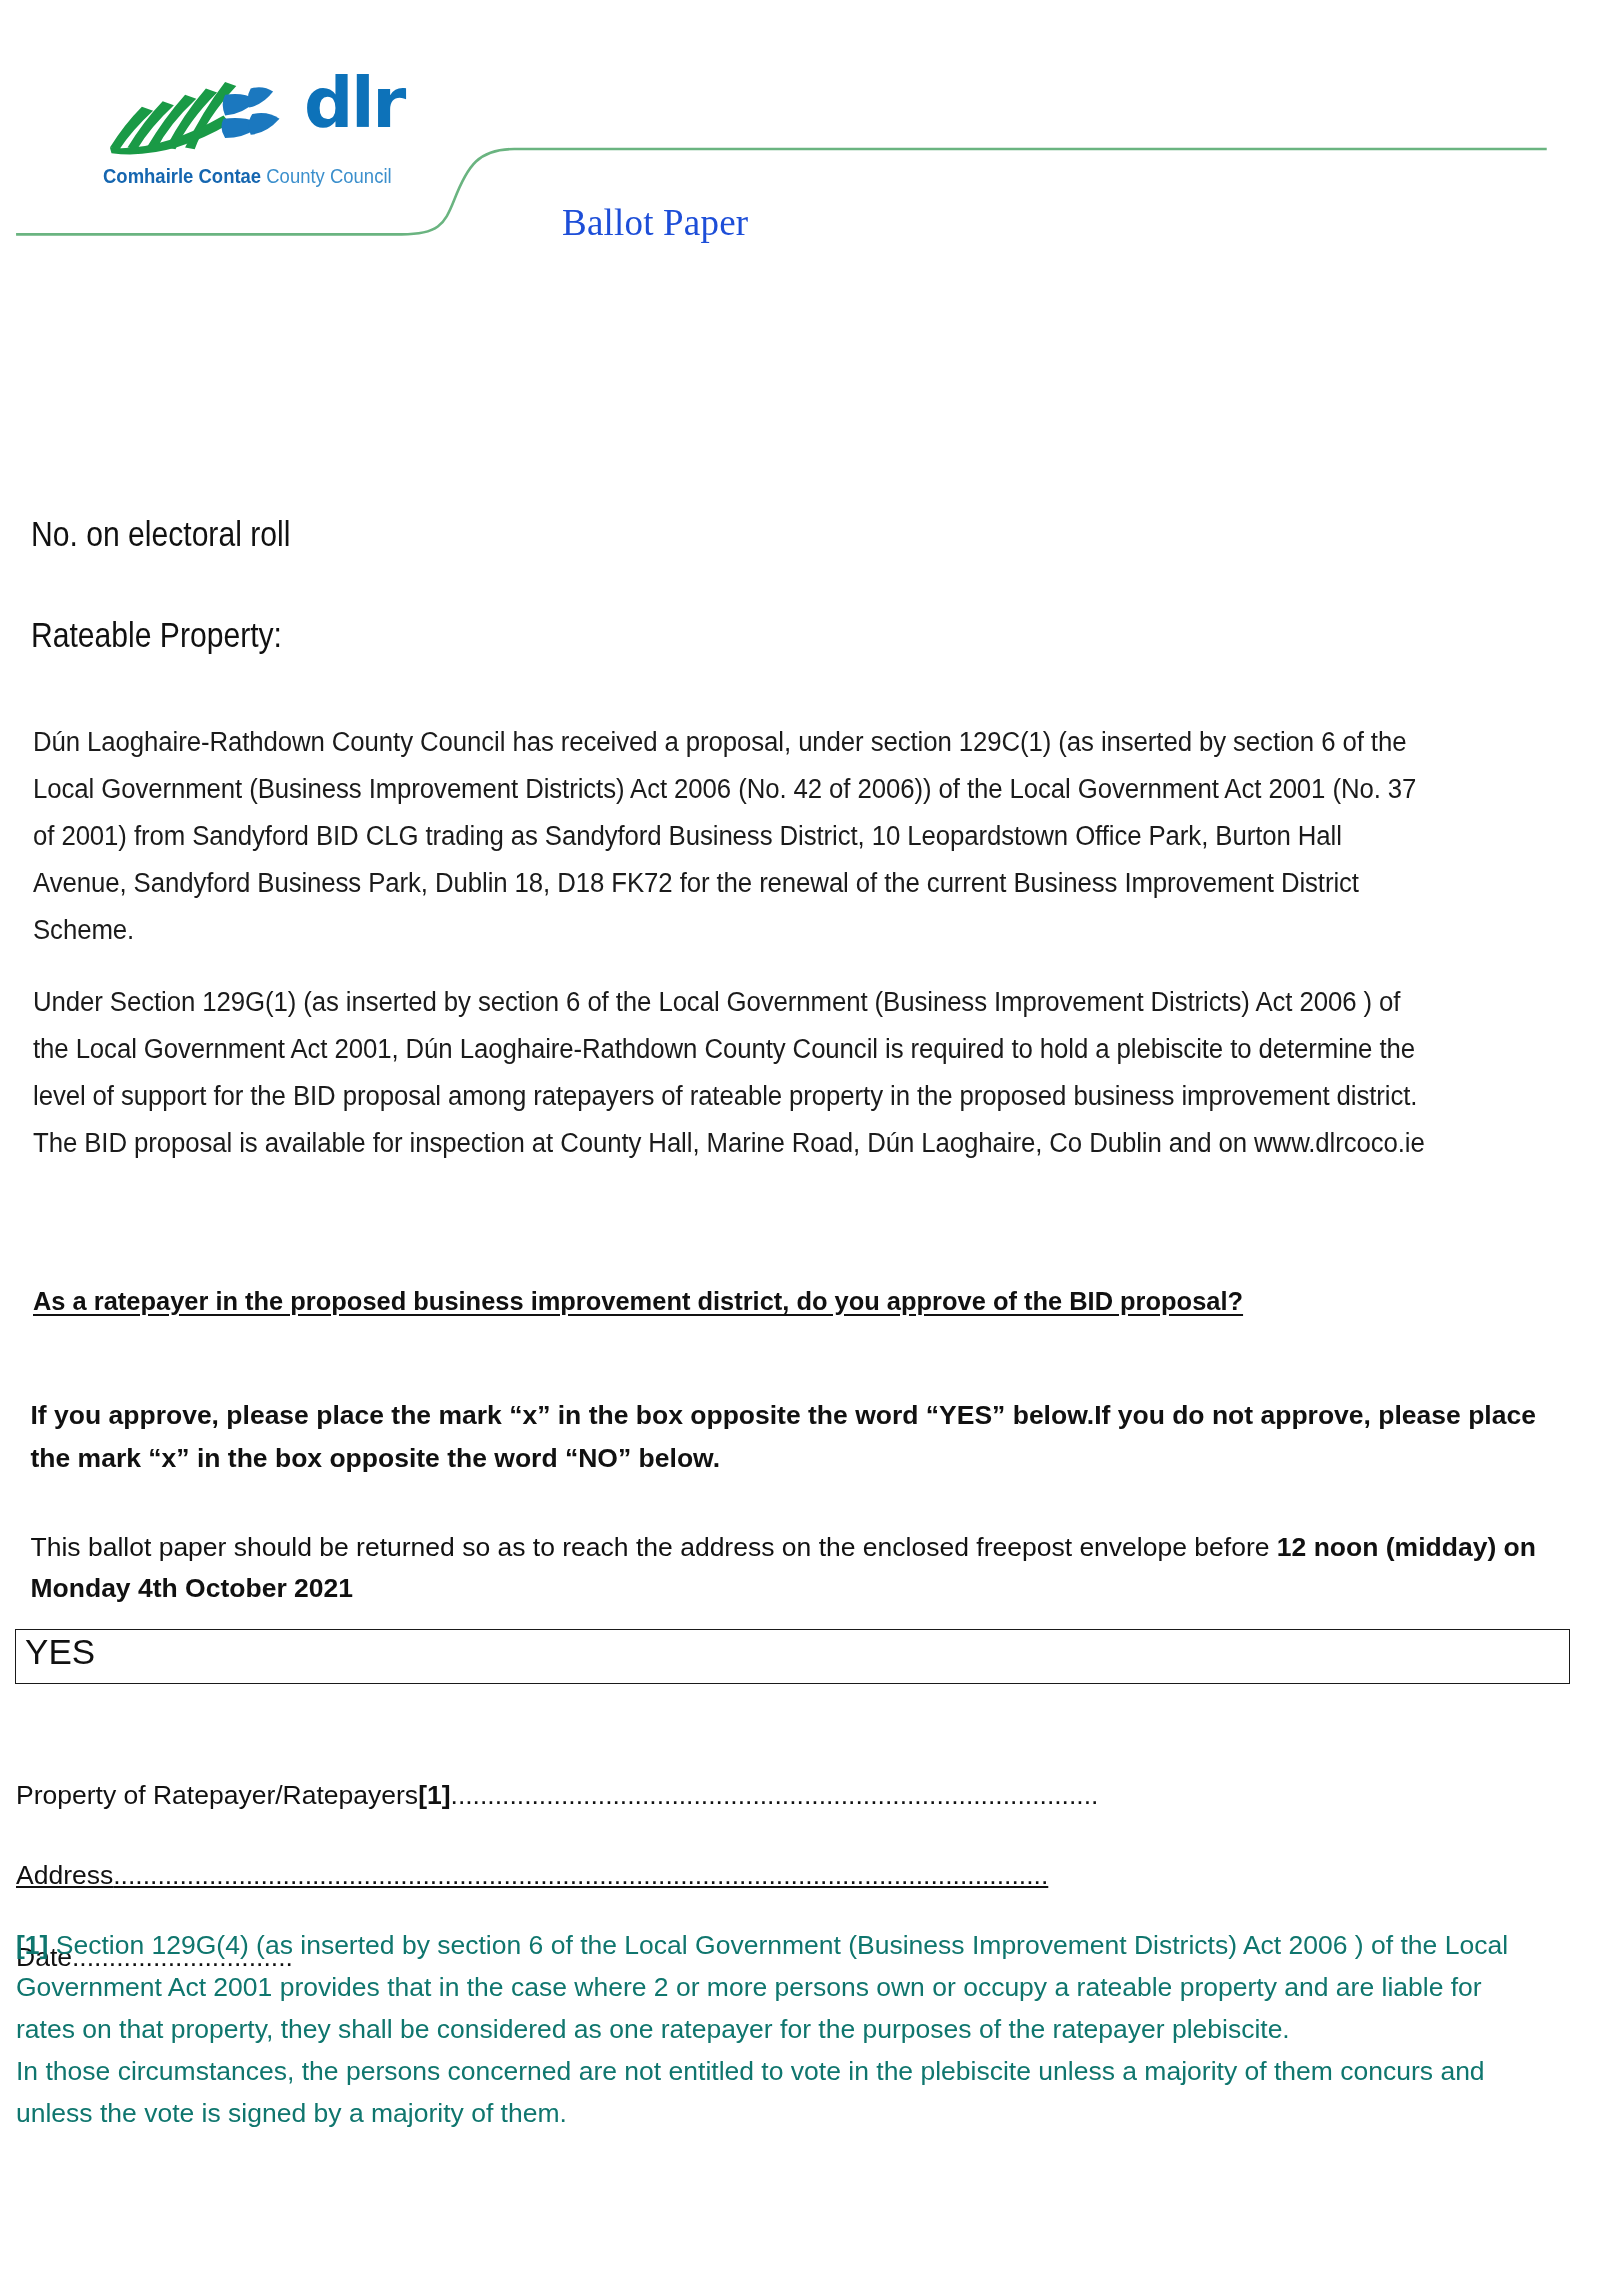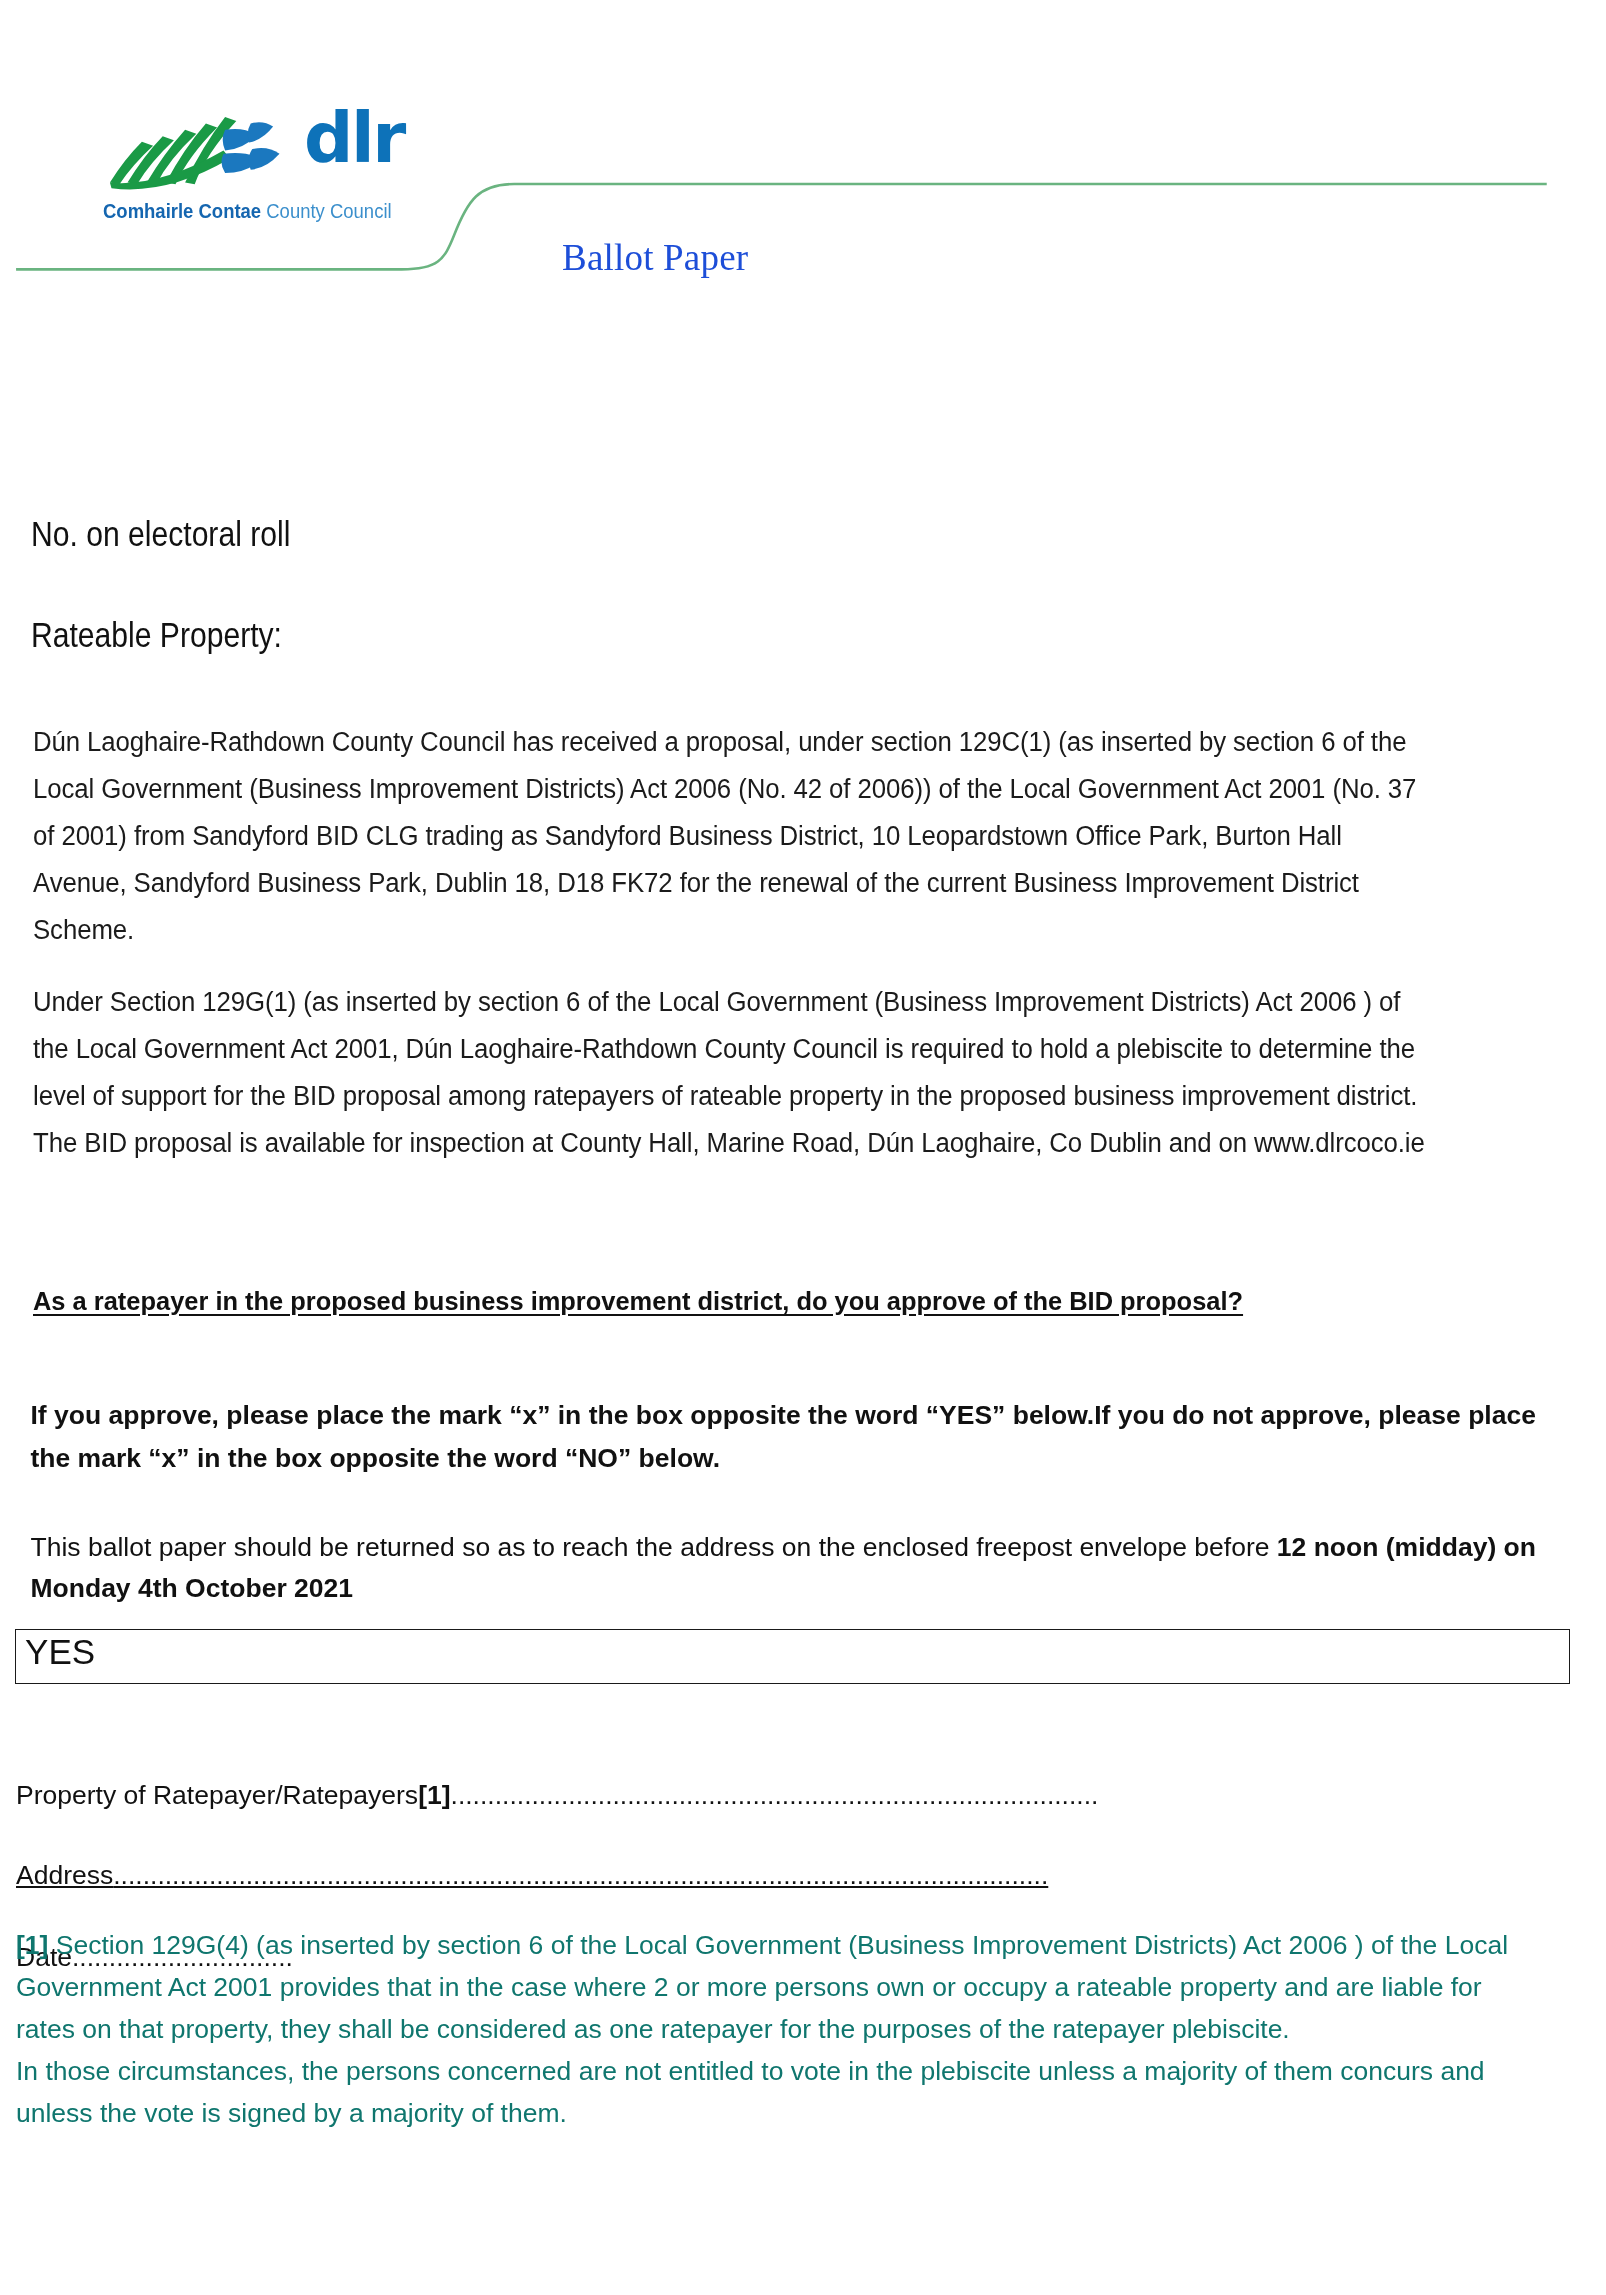--- a/index.html
+++ b/index.html
@@ -23,21 +23,20 @@
     height: 2295px;
     background: #ffffff;
   }
 
   
   .header {
     position: absolute;
     left: 0; top: 0;
     width: 1607px;
     height: 265px;
-    margin-top: 35px;
   }
   .logo-wrap {
     position: absolute;
     left: 103px;
     top: 74px;
     width: 305px;
     height: 121px;
   }
   .logo-mark {
     position: absolute;

